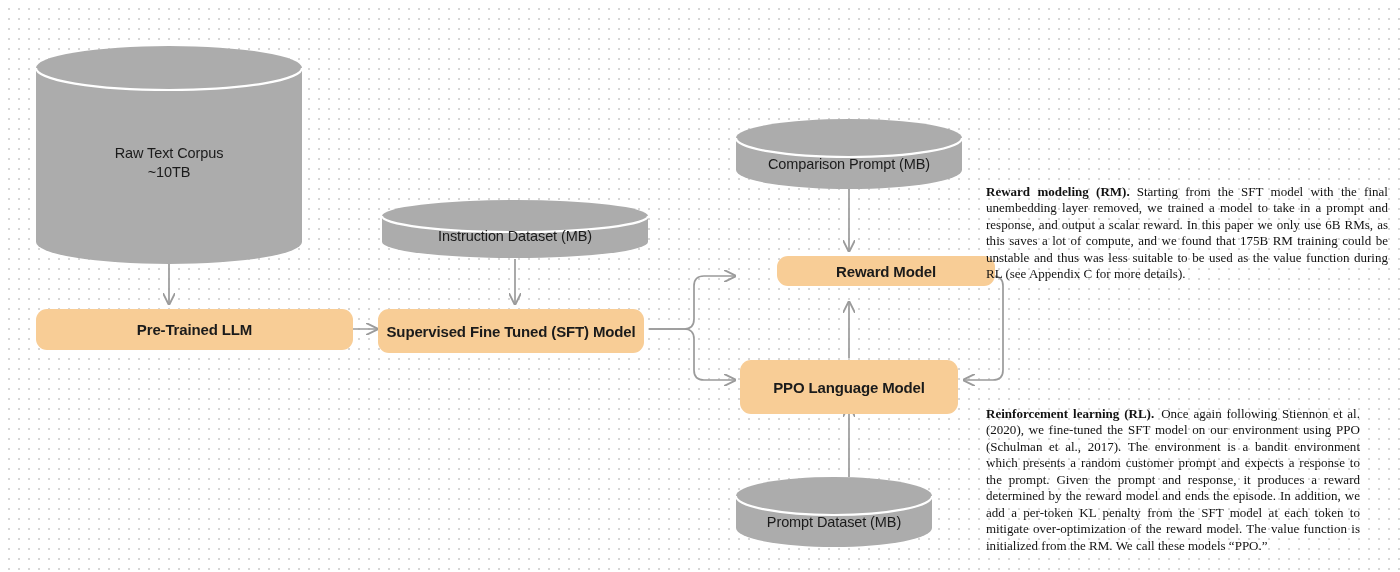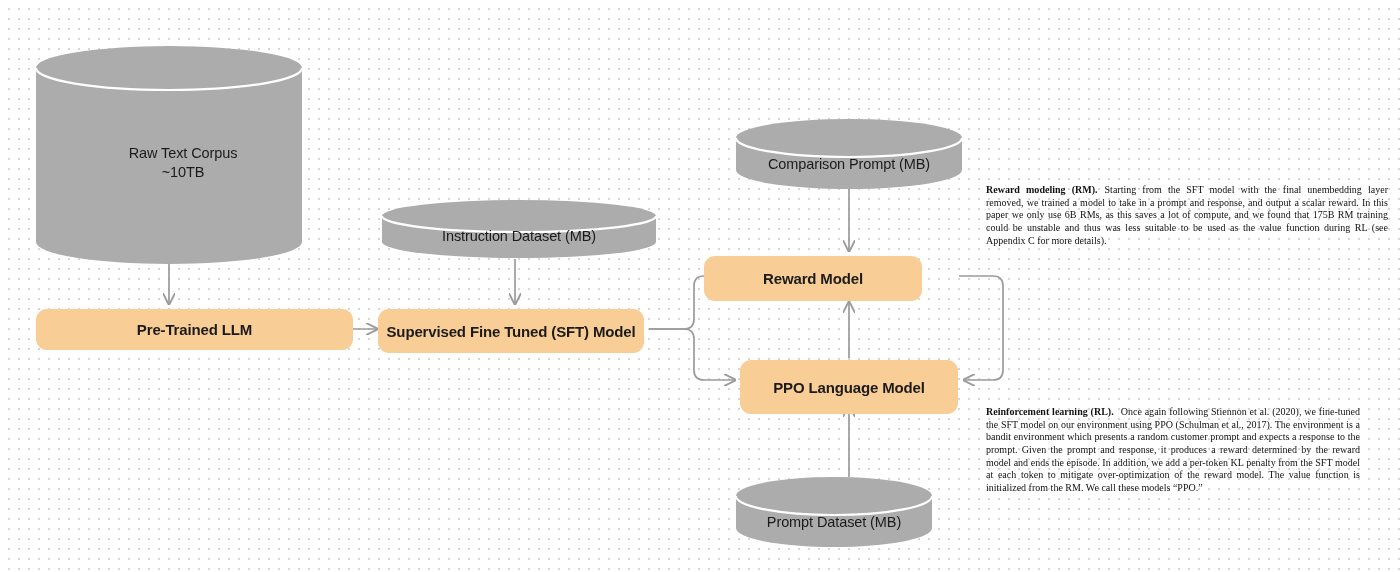--- a/index.html
+++ b/index.html
@@ -74,21 +74,21 @@
     font-weight: bold;
     letter-spacing: -0.15px;
     text-align: center;
   }
 
   
   .note {
     position: absolute;
     color: #111111;
     font-family: "Liberation Serif", serif;
-    font-size: 10px;
+    font-size: 13px;
     line-height: 1.265;
     text-align: justify;
     letter-spacing: 0.01px;
   }
   .note b {
     font-weight: bold;
   }
   .note .gap {
     display: inline-block;
     width: 7px;
@@ -128,25 +128,25 @@
       <path d="M 959 276 L 993 276 Q 1003 276 1003 286 L 1003 370 Q 1003 380 993 380 L 964 380" marker-end="url(#arrow)"></path>
     </g>
   </svg>
 
   <div class="cyl" style="left:36px; top:46px; width:266px; height:218px;">
     <svg class="cyl-svg" viewBox="0 0 266 218" preserveAspectRatio="none">
       <path d="M 0 22 L 0 196 A 133 22 0 0 0 266 196 L 266 22 Z" fill="#acacac"></path>
       <ellipse cx="133" cy="22" rx="133" ry="22" fill="#acacac"></ellipse>
       <path d="M 0 22 A 133 22 0 0 0 266 22" fill="none" stroke="#ffffff" stroke-width="2.2"></path>
     </svg>
-    <div class="cyl-label" style="top:98px;padding-left:14px;">Raw Text Corpus
+    <div class="cyl-label" style="top:98px;">Raw Text Corpus
 ~10TB</div>
   </div>
 
-  <div class="cyl" style="left:382px; top:200px; width:266px; height:58px;padding-left:8px;">
+  <div class="cyl" style="left:382px; top:200px; width:266px; height:58px;">
     <svg class="cyl-svg" viewBox="0 0 266 58" preserveAspectRatio="none">
       <path d="M 0 16 L 0 42 A 133 16 0 0 0 266 42 L 266 16 Z" fill="#acacac"></path>
       <ellipse cx="133" cy="16" rx="133" ry="16" fill="#acacac"></ellipse>
       <path d="M 0 16 A 133 16 0 0 0 266 16" fill="none" stroke="#ffffff" stroke-width="2.2"></path>
     </svg>
     <div class="cyl-label" style="top:27px;">Instruction Dataset (MB)</div>
   </div>
 
   <div class="cyl" style="left:736px; top:119px; width:226px; height:70px;">
     <svg class="cyl-svg" viewBox="0 0 226 70" preserveAspectRatio="none">
@@ -163,21 +163,21 @@
       <ellipse cx="113" cy="19" rx="113" ry="19" fill="#acacac"></ellipse>
       <path d="M 0 19 A 113 19 0 0 0 226 19" fill="none" stroke="#ffffff" stroke-width="2.2"></path>
     </svg>
     <div class="cyl-label" style="top:36px;">Prompt Dataset (MB)</div>
   </div>
 
   <div class="proc" style="left:36px; top:309px; width:317px; height:41px;">Pre-Trained LLM</div>
 
   <div class="proc" style="left:378px; top:309px; width:266px; height:44px;">Supervised Fine Tuned (SFT) Model</div>
 
-  <div class="proc" style="left:704px; top:256px; width:218px; height:45px;">Reward Model</div>
+  <div class="proc" style="left:777px; top:256px; width:218px; height:30px;">Reward Model</div>
 
   <div class="proc" style="left:740px; top:360px; width:218px; height:54px;">PPO Language Model</div>
 
   <div class="note" style="left:986px; top:184px; width:402px;">
     <b>Reward modeling (RM).</b><span class="gap"></span><span>Starting from the SFT model with the final unembedding layer removed, we trained a model to take in a prompt and response, and output a scalar reward. In this paper we only use 6B RMs, as this saves a lot of compute, and we found that 175B RM training could be unstable and thus was less suitable to be used as the value function during RL (see Appendix C for more details).</span>
   </div>
 
   <div class="note" style="left:986px; top:406px; width:374px;">
     <b>Reinforcement learning (RL).</b><span class="gap"></span><span>Once again following Stiennon et al. (2020), we fine-tuned the SFT model on our environment using PPO (Schulman et al., 2017). The environment is a bandit environment which presents a random customer prompt and expects a response to the prompt. Given the prompt and response, it produces a reward determined by the reward model and ends the episode. In addition, we add a per-token KL penalty from the SFT model at each token to mitigate over-optimization of the reward model. The value function is initialized from the RM. We call these models “PPO.”</span>
   </div>

